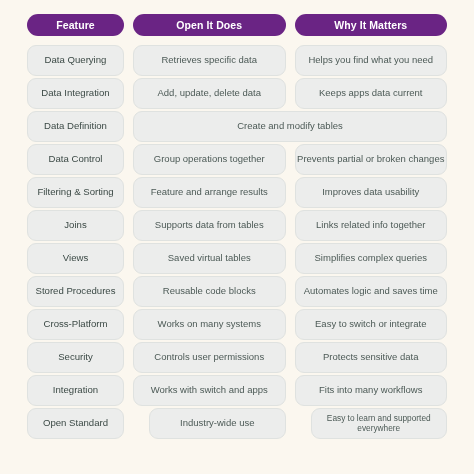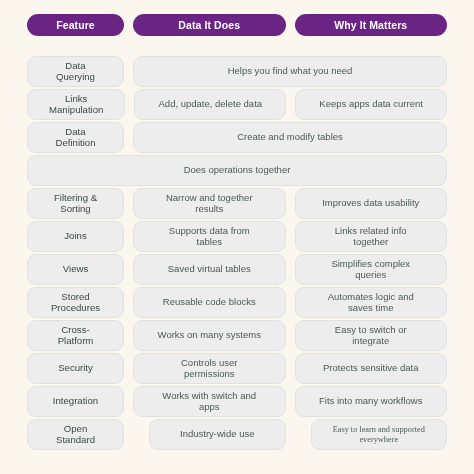--- a/index.html
+++ b/index.html
@@ -29,21 +29,21 @@
     height: 100%;
   }
   .row {
     display: flex;
     width: 100%;
     gap: 9px;
     margin-bottom: 2px;
   }
   .row:last-child { margin-bottom: 4px; gap: 25px; }
 
-  .header-row { margin-bottom: 20px; align-items: flex-end; }
+  .header-row { margin-bottom: 9px; align-items: flex-end; }
 
   .col-1 { flex: 0 0 97px; }
   .col-2 { flex: 1 1 0; }
   .col-3 { flex: 1 1 0; }
 
   .hcell {
     background: #6a2484;
     color: #ffffff;
     border-radius: 999px;
     height: 22px;
@@ -58,70 +58,72 @@
   .cell {
     background: #ecedec;
     border: 1px solid #dfe2e0;
     border-radius: 9px;
     height: 31px;
     display: flex;
     align-items: center;
     justify-content: center;
     box-sizing: border-box;
     text-align: center;
-    padding: 0 21px;
+    padding: 0 0;
     color: #4c5a56;
     font-size: 9.5px;
     line-height: 1.1;
   }
   .cell.feature {
     color: #3c4a46;
     font-size: 9.6px;
     font-weight: normal;
   }
   .cell.tiny {
     font-size: 8.3px;
-    font-family: Liberation Serif, serif;
   }
 </style>
 </head>
 <body>
 
 <div id="page">
   <div class="table">
 
     <div class="row header-row">
       <div class="hcell col-1">Feature</div>
-      <div class="hcell col-2">Data It Does</div>
+      <div class="hcell col-2">Open It Does</div>
       <div class="hcell col-3">Why It Matters</div>
     </div>
 
     <div class="row">
       <div class="cell feature col-1">Data Querying</div>
+      <div class="cell col-2">Retrieves specific data</div>
       <div class="cell col-3">Helps you find what you need</div>
     </div>
 
     <div class="row">
-      <div class="cell feature col-1">Links Manipulation</div>
+      <div class="cell feature col-1">Data Integration</div>
       <div class="cell col-2">Add, update, delete data</div>
       <div class="cell col-3">Keeps apps data current</div>
     </div>
 
     <div class="row">
       <div class="cell feature col-1">Data Definition</div>
       <div class="cell col-2">Create and modify tables</div>
     </div>
 
     <div class="row">
-      <div class="cell col-2">Does operations together</div>
+      <div class="cell feature col-1">Data Control</div>
+      <div class="cell col-2">Group operations together</div>
+      <div class="cell col-3">Prevents partial or broken changes</div>
     </div>
 
     <div class="row">
       <div class="cell feature col-1">Filtering &amp; Sorting</div>
-      <div class="cell col-2">Narrow and together results</div>
+      <div class="cell col-2">Feature and arrange results</div>
       <div class="cell col-3">Improves data usability</div>
     </div>
 
 
     <div class="row">
       <div class="cell feature col-1">Joins</div>
       <div class="cell col-2">Supports data from tables</div>
       <div class="cell col-3">Links related info together</div>
     </div>
 

